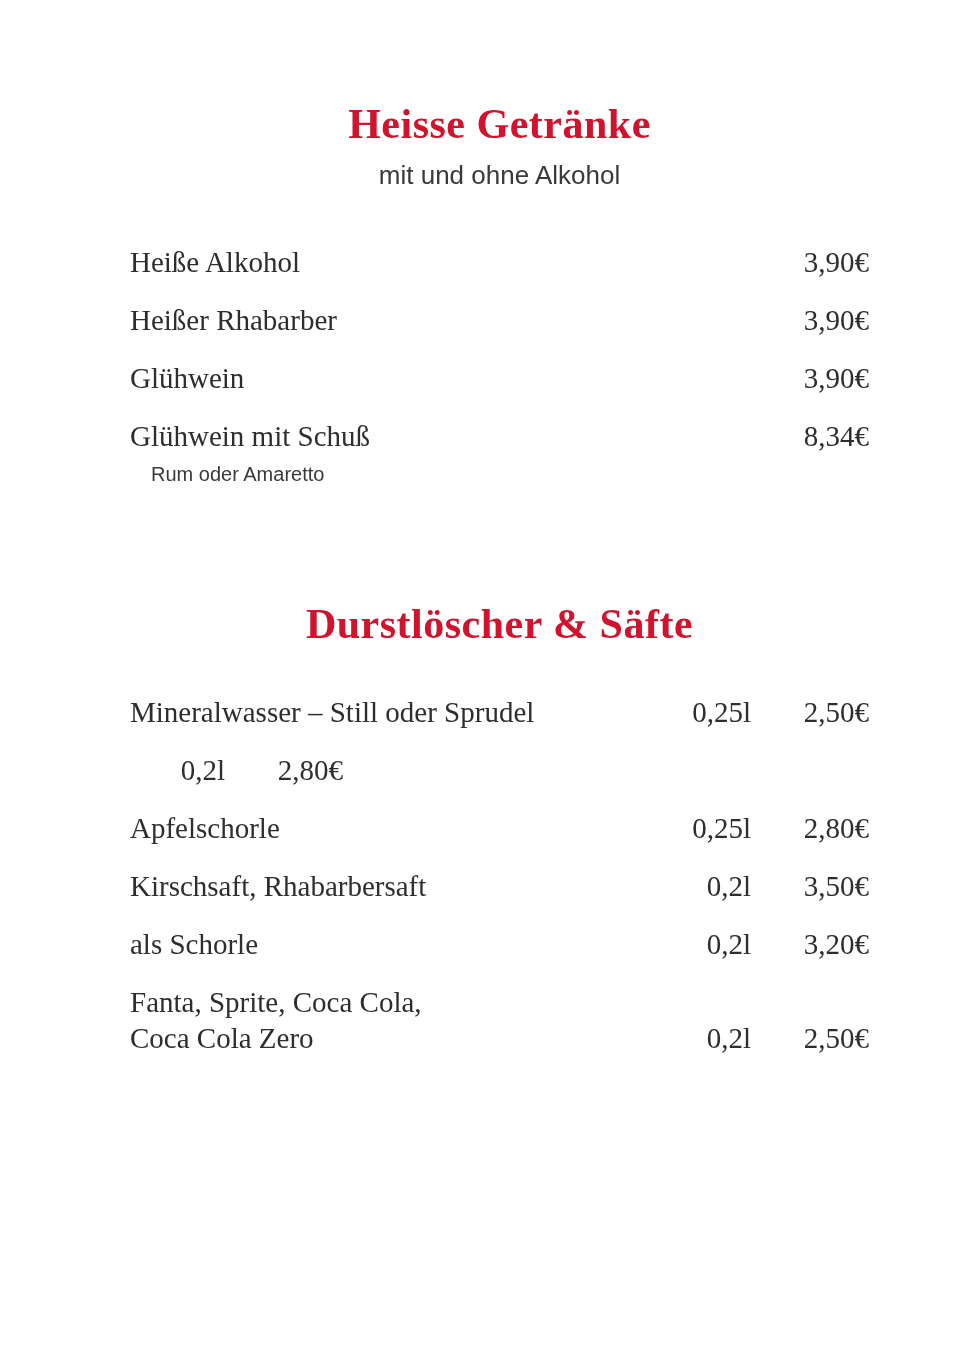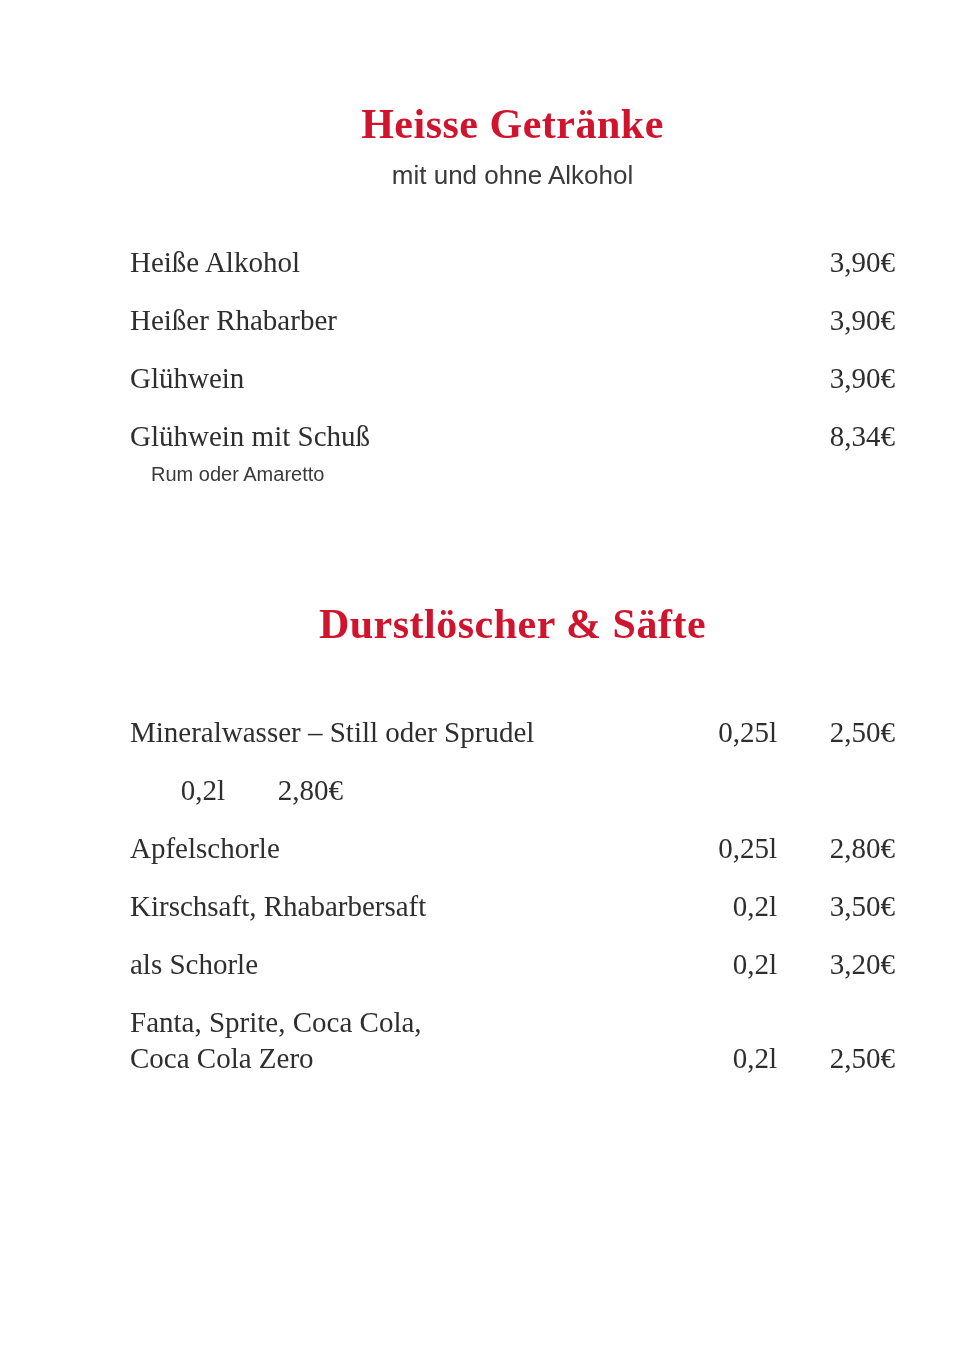--- a/index.html
+++ b/index.html
@@ -11,21 +11,21 @@
   * { margin: 0; padding: 0; box-sizing: border-box; }
   html, body { background: var(--bg); }
   .page {
     position: relative;
     width: 960px;
     height: 1362px;
     margin: 0 auto;
     background: var(--bg);
     font-family: "Liberation Serif", serif;
     color: var(--ink);
-    padding: 98px 65px 0 130px;
+    padding: 98px 91px 0 130px;
     overflow: hidden;
   }
   .menu-section { width: 100%; }
   .menu-section + .menu-section { margin-top: 112px; }
   .section-title {
     font-family: "Liberation Serif", serif;
     font-weight: 600;
     font-size: 42px;
     line-height: 52px;
     text-align: center;
@@ -34,21 +34,21 @@
   }
   .section-subtitle {
     font-family: "Liberation Sans", sans-serif;
     font-size: 26px;
     line-height: 26px;
     text-align: center;
     color: var(--muted);
     margin-top: 12px;
   }
   .items { margin-top: 56px; }
-  .menu-section + .menu-section .items { margin-top: 64px; }
+  .menu-section + .menu-section .items { margin-top: 44px; }
   .item-row { margin-bottom: 22px; }
   .item-main {
     display: flex;
     align-items: flex-end;
     font-size: 29px;
     line-height: 36px;
   }
   .item-name { flex: 1; white-space: pre-line; }
   .item-vol { width: 95px; text-align: right; }
   .item-price { width: 118px; text-align: right; }

